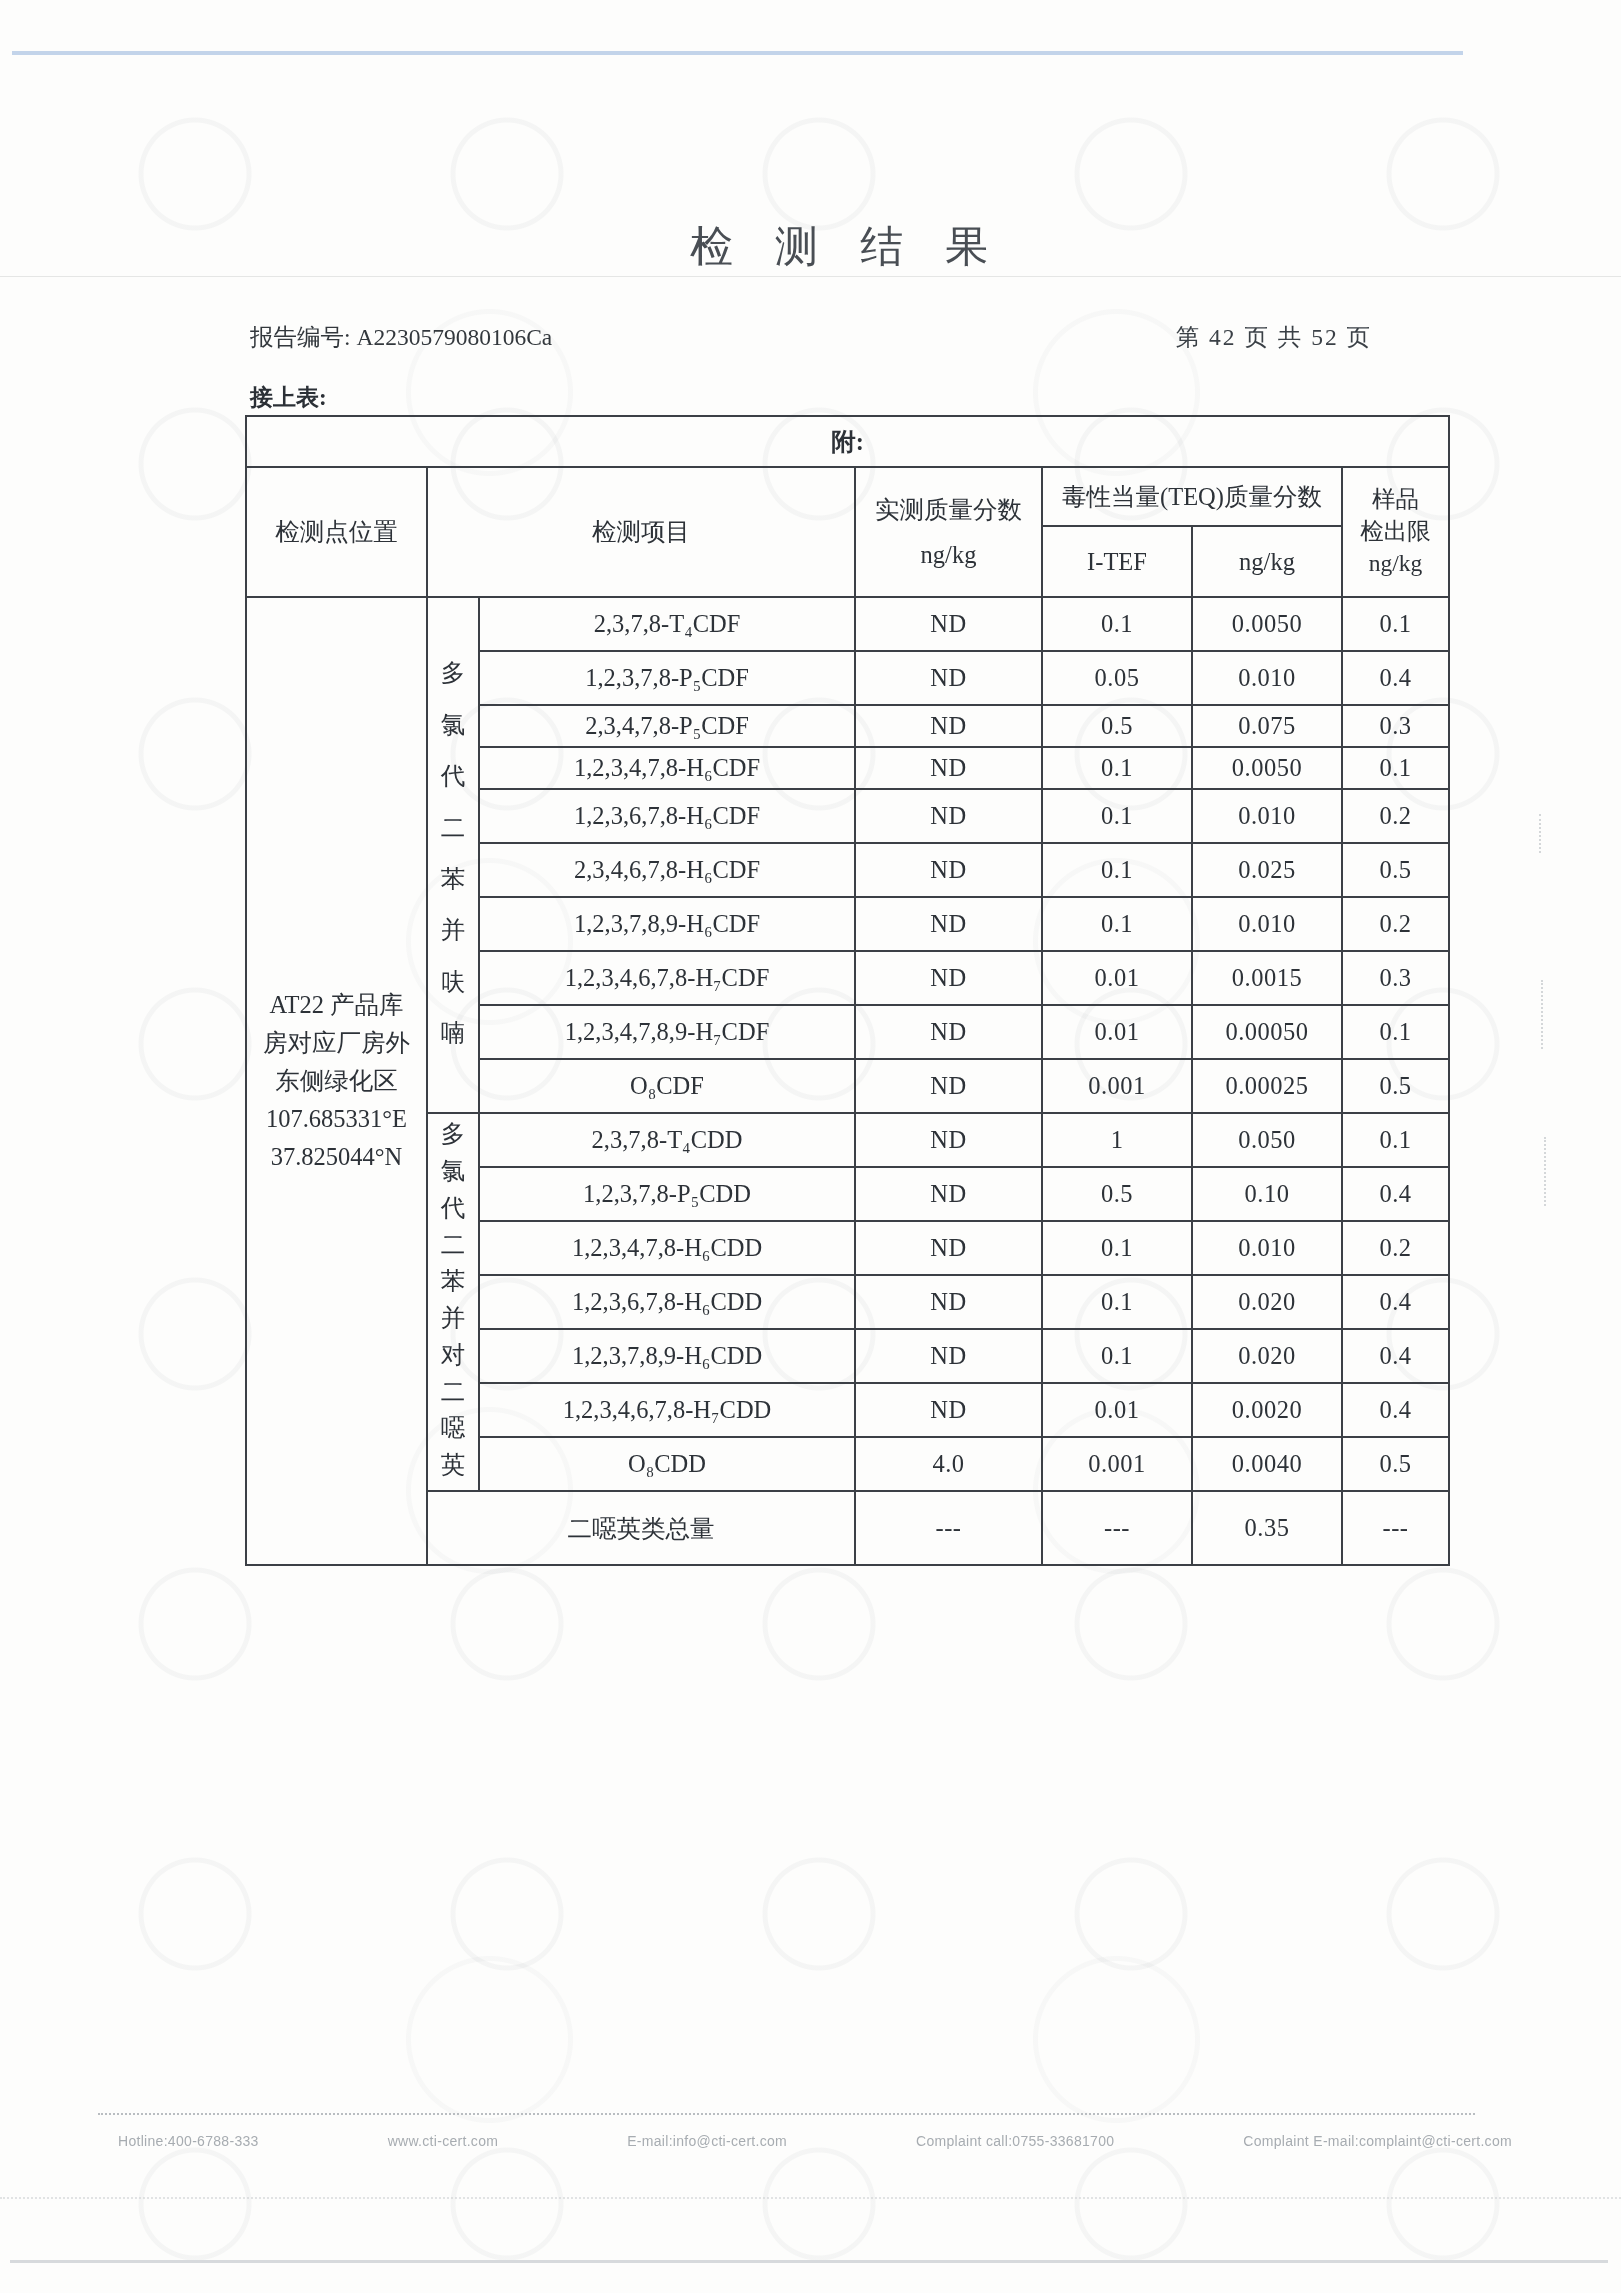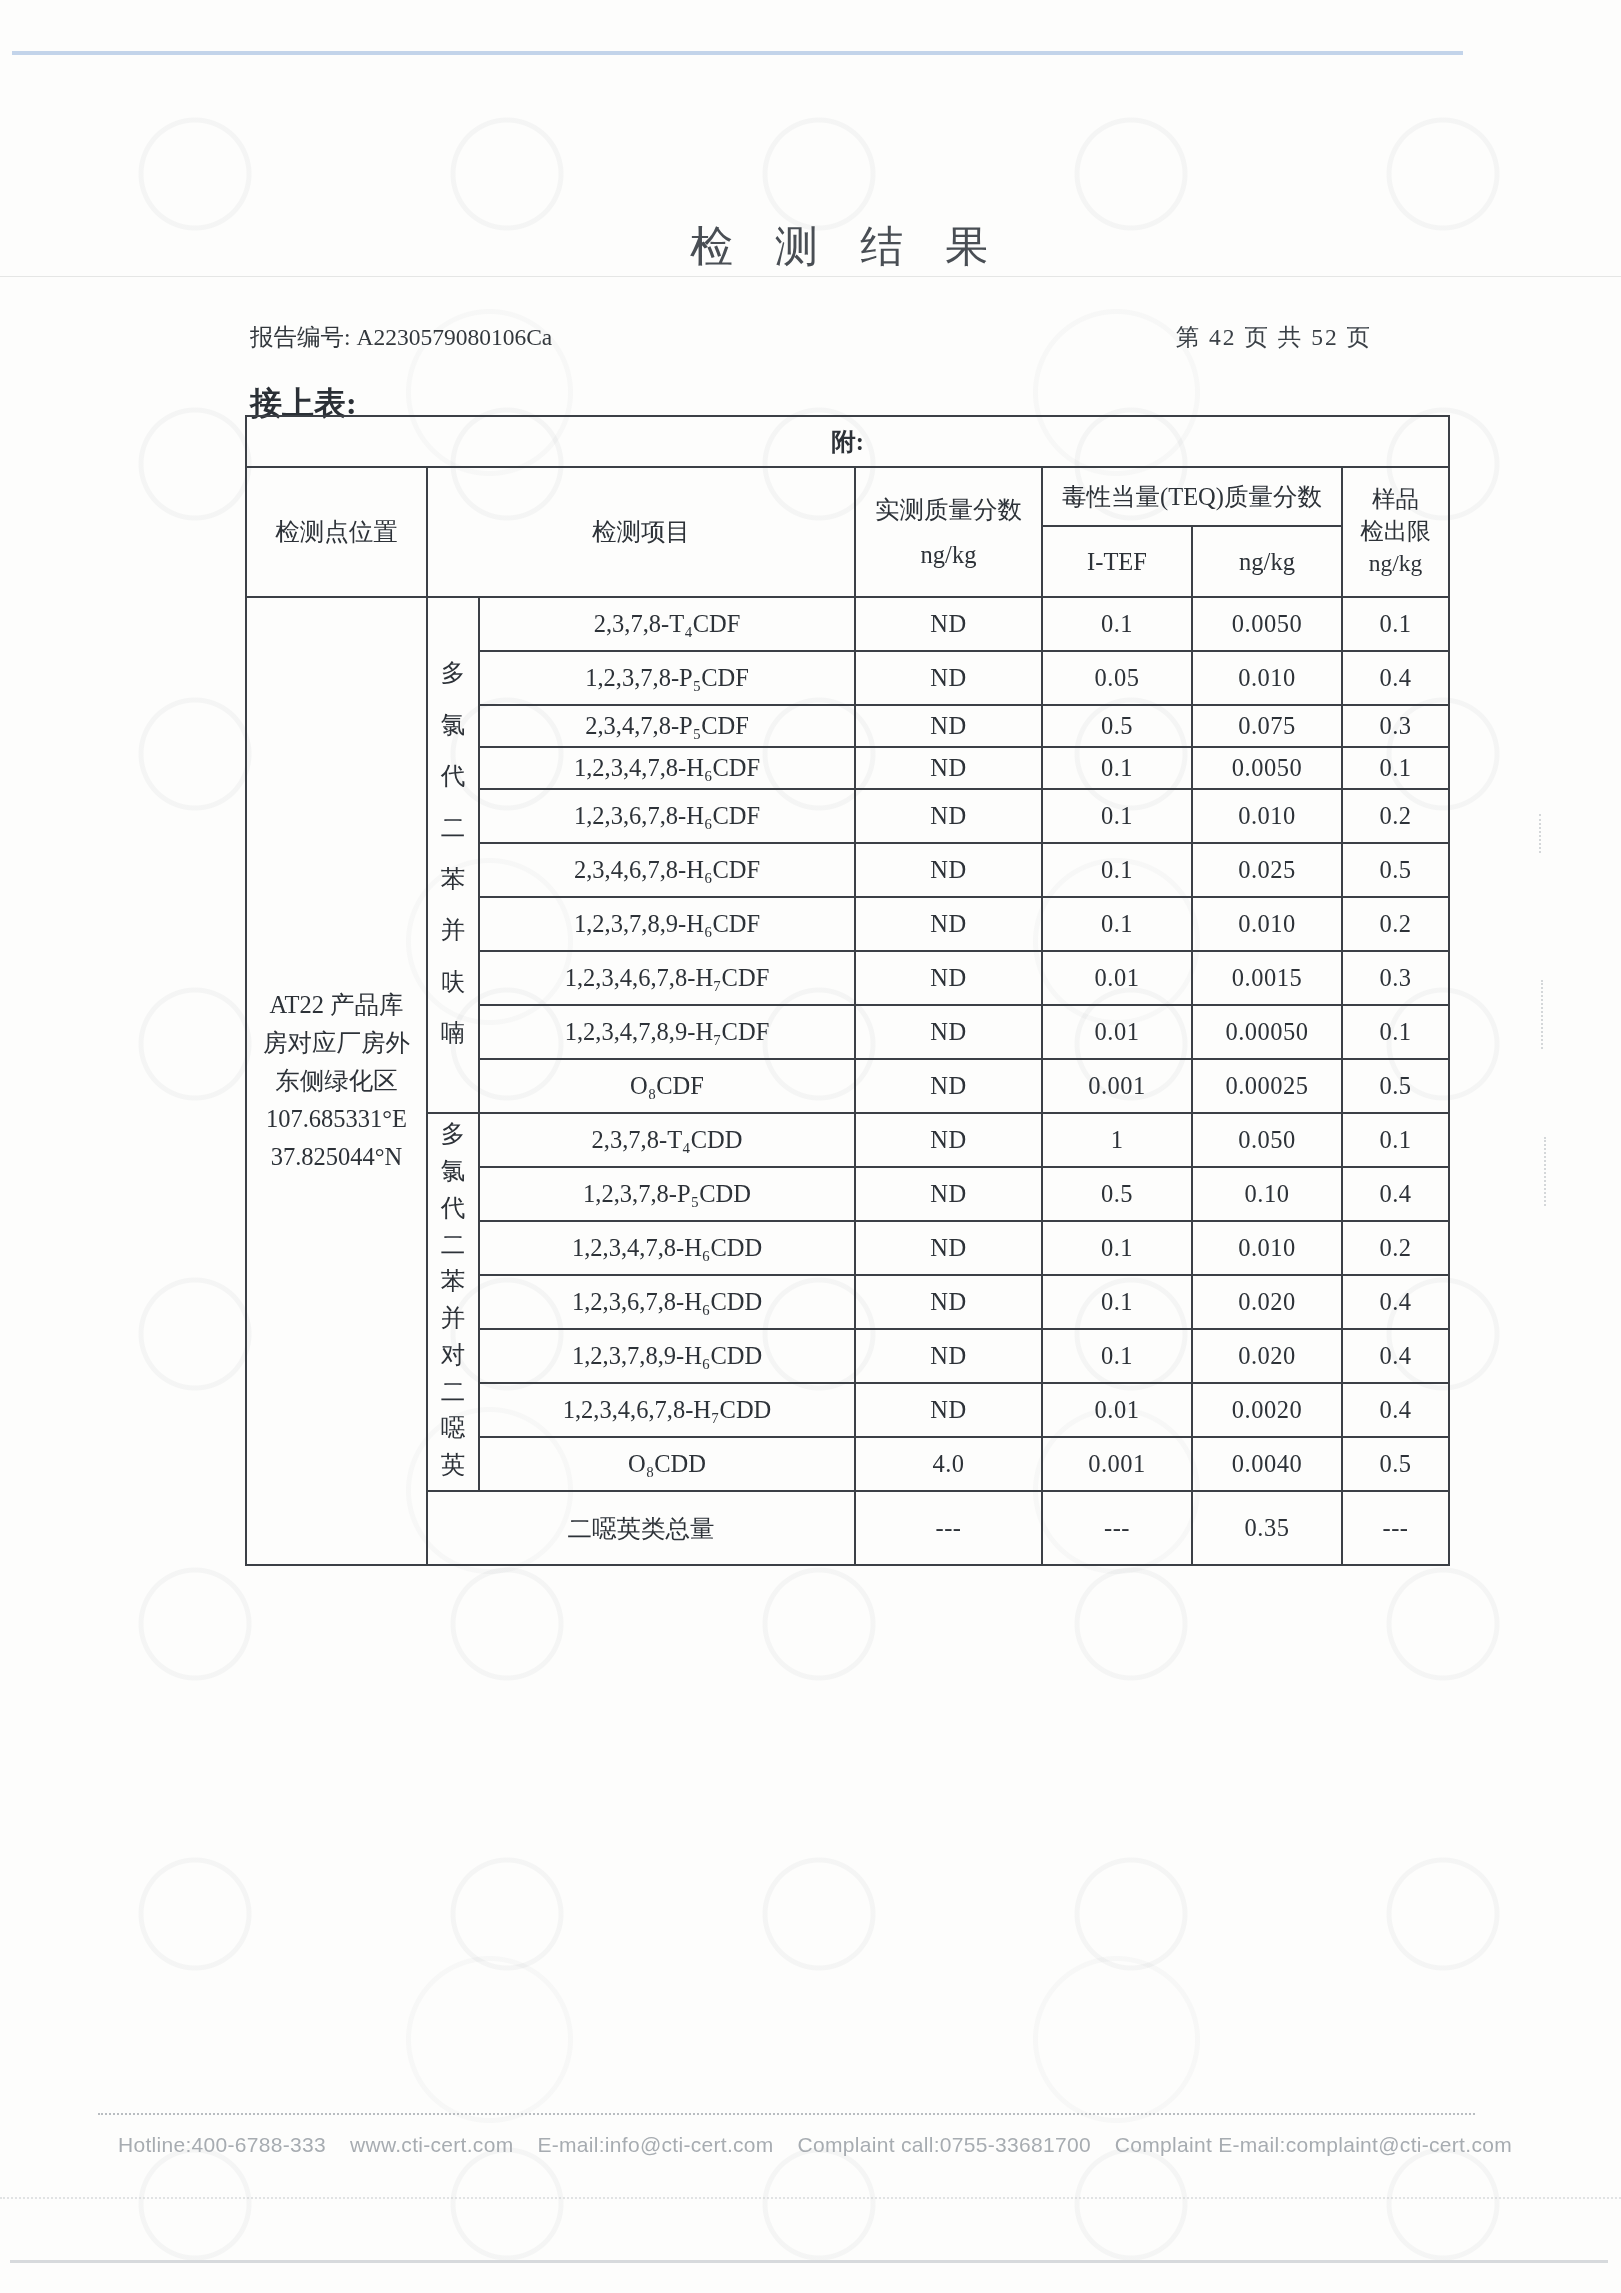--- a/index.html
+++ b/index.html
@@ -23,21 +23,21 @@
   }
   .topline{position:absolute;top:51px;left:11.8px;width:1451px;height:3.9px;background:#c3d4ea;}
   .logo{position:absolute;left:101px;top:96px;white-space:nowrap;color:#83878c;}
   .logo-cti{display:inline-block;font-family:"Liberation Sans","DejaVu Sans",sans-serif;font-size:94px;font-weight:800;letter-spacing:-2px;transform:scaleX(.82);transform-origin:left center;line-height:1;}
   .logo-dot{position:absolute;left:135px;top:-11.8px;width:16.7px;height:19.6px;border-radius:50%;background:#c0c4c8;}
   .logo-cn{display:inline-block;font-size:78px;font-weight:700;letter-spacing:5.9px;line-height:1;vertical-align:7.8px;margin-left:-7.8px;}
   .doc-title{position:absolute;top:218px;left:245px;width:1204px;text-align:center;font-size:43px;color:#494e54;letter-spacing:15.7px;}
   .title-rule{position:absolute;top:276px;left:0;width:1621px;height:1px;background:rgba(120,125,130,0.18);}
   .report-line{position:absolute;top:321px;left:250px;font-size:23.5px;color:#33383d;}
   .page-info{position:absolute;top:321px;right:249px;font-size:23.5px;color:#3a4046;letter-spacing:2px;}
-  .continued{position:absolute;top:382px;left:250px;font-size:32px;font-weight:700;color:#2b3036;}
+  .continued{position:absolute;top:382px;left:250px;font-size:23px;font-weight:700;color:#2b3036;}
 
   table.report{
     position:absolute;left:245px;top:415px;width:1204px;
     border-collapse:collapse;table-layout:fixed;
     background:transparent;
   }
   table.report td{
     border:2px solid #3c4046;
     text-align:center;vertical-align:middle;
     font-size:24.5px;color:#2d3238;
@@ -54,21 +54,21 @@
   .vlabel.tight{line-height:1.5;}
   td.item-cell{font-size:24.5px;}
   td.val-cell{font-size:24.5px;letter-spacing:0.5px;}
 
   .scan-mark{position:absolute;border-left:2px dotted #b4b9be;opacity:.55;}
   .footer-dotline{position:absolute;top:2113px;left:98px;width:1377px;border-top:2px dotted #a9aeb3;opacity:.8;}
   .footer-row{
     position:absolute;top:2133px;left:118px;width:1394px;
     display:flex;justify-content:space-between;
     font-family:"Liberation Sans","DejaVu Sans",sans-serif;
-    font-size:21px;color:#a7acb1;letter-spacing:0.3px;white-space:nowrap;
+    font-size:14px;color:#a7acb1;letter-spacing:0.3px;white-space:nowrap;
   }
   .faint-dotline{position:absolute;top:2197px;left:0;width:1621px;border-top:2px dotted #c6cacd;opacity:.5;}
   .bottom-line{position:absolute;top:2260px;left:9.8px;width:1598px;height:2.9px;background:#d7dadd;}
 </style>
 </head>
 <body>
 
 <div class="page">
   <div class="watermark-layer"></div>
 

